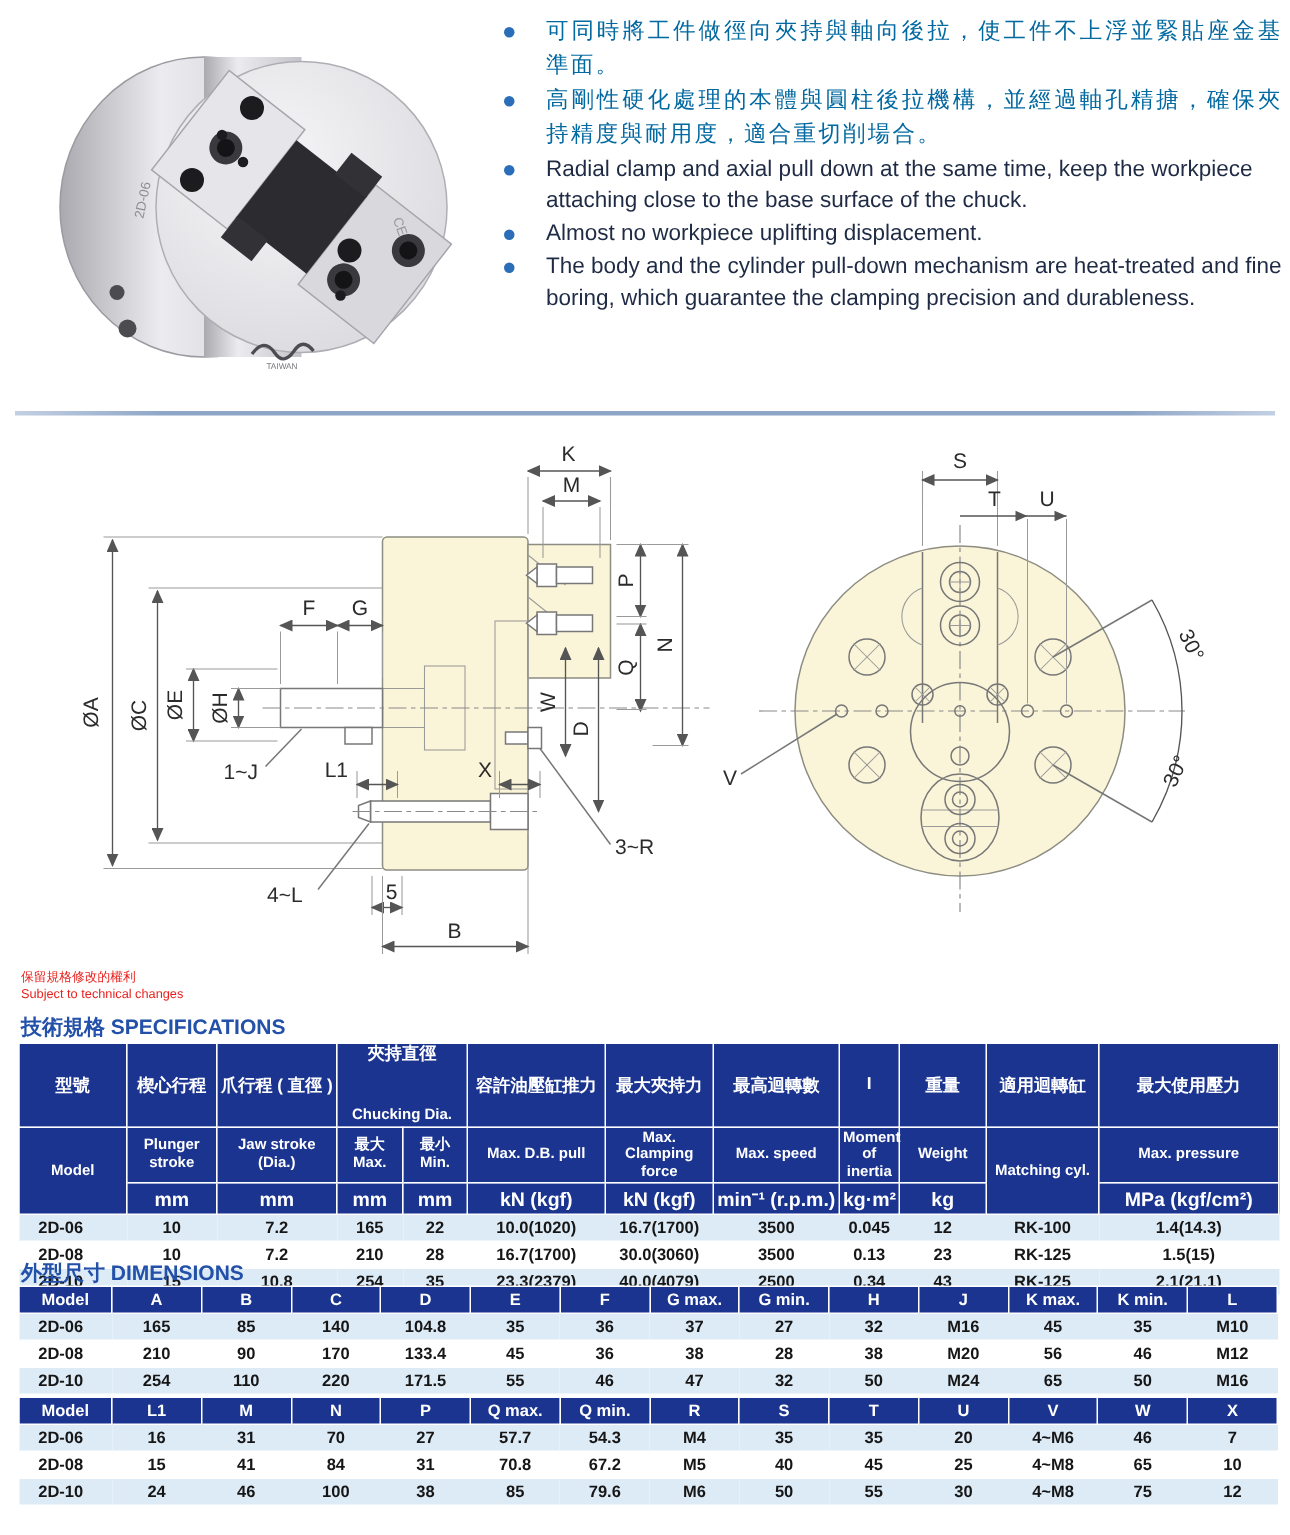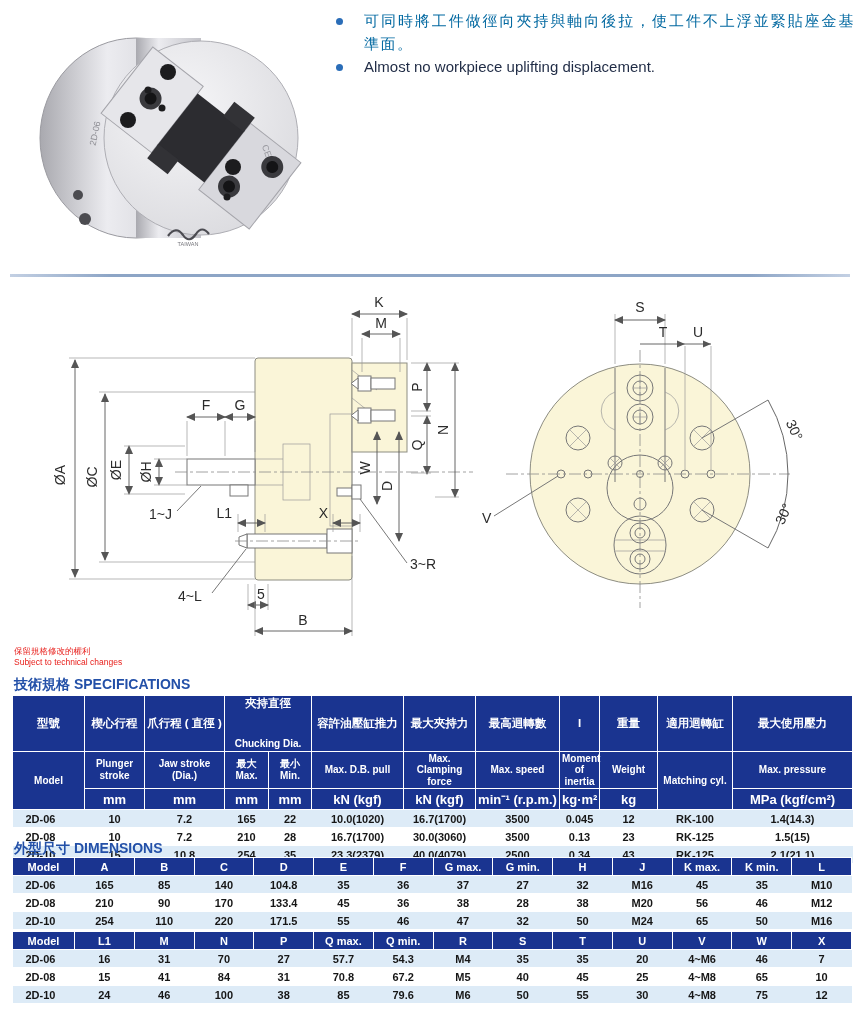--- a/index.html
+++ b/index.html
@@ -117,23 +117,35 @@
   <text transform="rotate(70 246 140)" x="246" y="140" text-anchor="middle" font-size="9" fill="#9a9aa0" font-family="Liberation Sans, sans-serif">CE</text>
   <path d="M150,224 q8,-11 15,-1 q6,9 13,-1 q6,-9 13,0" stroke="#4c4c52" stroke-width="2.2" fill="none"></path>
   <text x="170" y="234" text-anchor="middle" font-size="5.5" fill="#77777d" font-family="Liberation Sans, sans-serif">TAIWAN</text>
 </svg>
 
 <ul class="features">
   <li class="zh">
       <span class="dot"></span>
       <span class="ftext">可同時將工件做徑向夾持與軸向後拉，使工件不上浮並緊貼座金基準面。</span>
     </li>
+  <li class="zh">
+      <span class="dot"></span>
+      <span class="ftext">高剛性硬化處理的本體與圓柱後拉機構，並經過軸孔精搪，確保夾持精度與耐用度，適合重切削場合。</span>
+    </li>
+  <li class="en">
+      <span class="dot"></span>
+      <span class="ftext">Radial clamp and axial pull down at the same time, keep the workpiece attaching close to the base surface of the chuck.</span>
+    </li>
   <li class="en">
       <span class="dot"></span>
       <span class="ftext">Almost no workpiece uplifting displacement.</span>
+    </li>
+  <li class="en">
+      <span class="dot"></span>
+      <span class="ftext">The body and the cylinder pull-down mechanism are heat-treated and fine boring, which guarantee the clamping precision and durableness.</span>
     </li>
 </ul>
 
 <div class="divider"></div>
 
 <svg class="dwg-left" width="455" height="352" viewBox="0 0 455 352">
   <defs>
     <marker id="aL" markerWidth="9" markerHeight="8" refX="8" refY="4" orient="auto-start-reverse" markerUnits="userSpaceOnUse" viewBox="0 0 9 8">
       <path d="M0,0 L9,4 L0,8 Z" fill="#555"></path>
     </marker>

